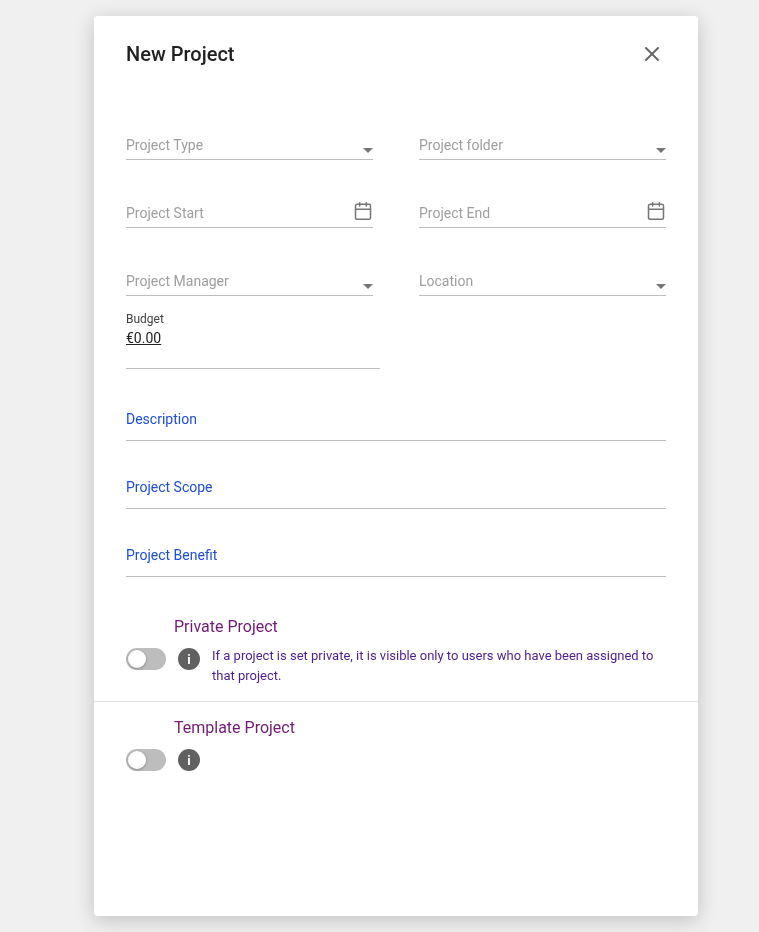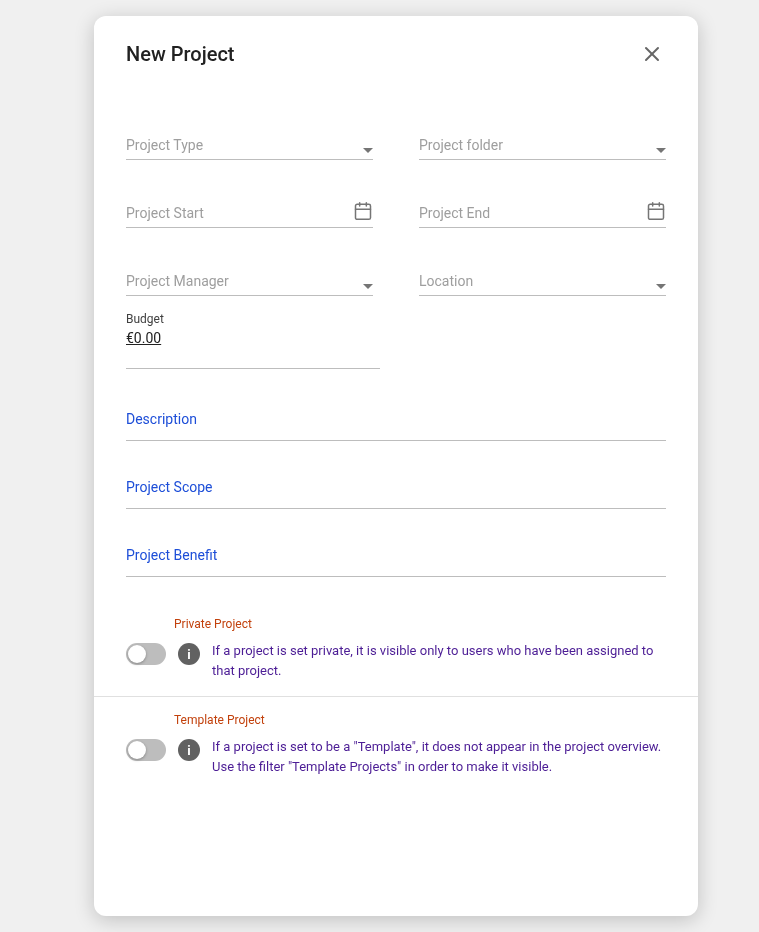--- a/index.html
+++ b/index.html
@@ -9,21 +9,21 @@
       display: flex;
       justify-content: center;
       align-items: center;
       min-height: 932px;
       width: 759px;
     }
     .dialog {
       background: #fff;
       width: 604px;
       min-height: 900px;
-      border-radius: 12px;
+      border-radius: 4px;
       box-shadow: 0 4px 20px rgba(0,0,0,0.2);
       position: relative;
       padding: 0 0 40px 0;
       margin-left: 33px;
     }
     .dialog-header {
       display: flex;
       justify-content: space-between;
       align-items: center;
       padding: 24px 32px 0 32px;
@@ -133,22 +133,22 @@
       position: relative;
     }
     .textarea-placeholder {
       font-size: 14px;
       color: #1d4ed8;
     }
     .toggle-section {
       padding: 16px 32px;
     }
     .toggle-label-text {
-      font-size: 12px;
-      color: #c2410c;
+      font-size: 16px;
+      color: #701a75;
       display: block;
       margin-bottom: 10px;
       padding-left: 48px;
     }
     .toggle-row {
       display: flex;
       align-items: flex-start;
       gap: 12px;
     }
     .toggle {
@@ -338,17 +338,16 @@
 
   <div class="toggle-section">
     <span class="toggle-label-text">Template Project</span>
     <div class="toggle-row">
       <div class="toggle">
         <div class="toggle-track">
           <div class="toggle-thumb"></div>
         </div>
       </div>
       <div class="info-icon">i</div>
-      <span class="toggle-description">If a project is set to be a "Template", it does not appear in the project overview. Use the filter "Template Projects" in order to make it visible.</span>
     </div>
   </div>
 
 </div>
 
 </body></html>

